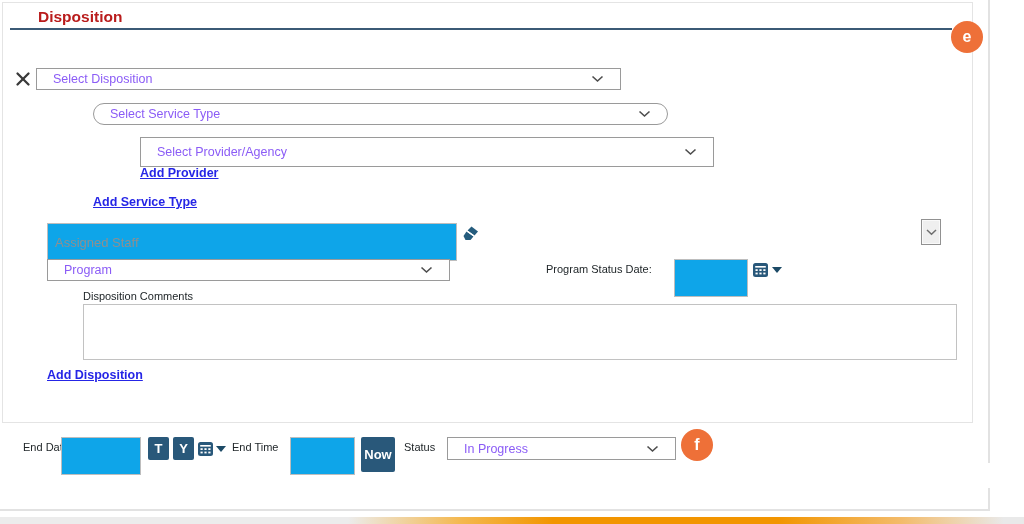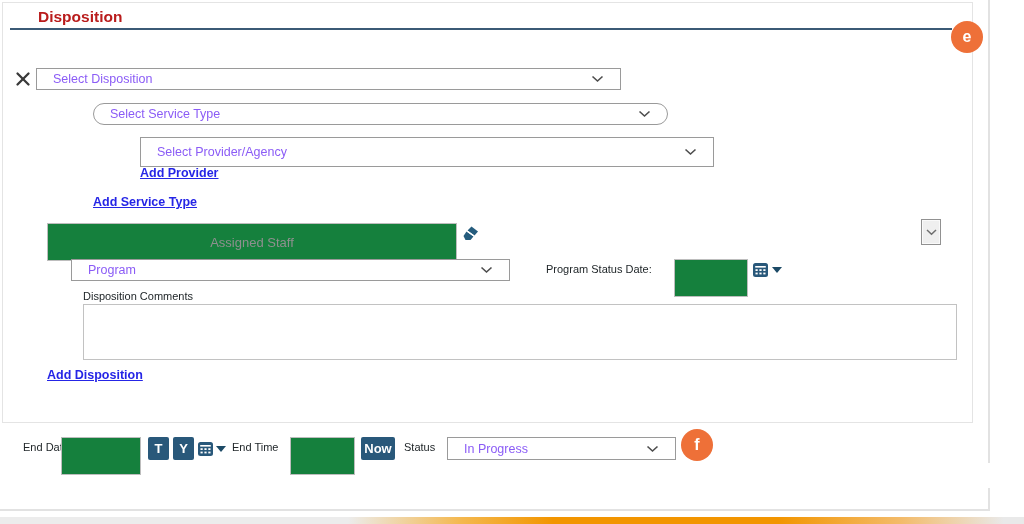--- a/index.html
+++ b/index.html
@@ -25,22 +25,22 @@
                 color:#fff; font-size:16px; font-weight:bold; display:flex; align-items:center;
                 justify-content:center; z-index:5; }
   .ann-e { left:951px; top:21px; }
   .ann-f { left:681px; top:429px; }
 
   
   .sel { position:absolute; border:1px solid #9a9a9a; background:#fff; display:flex;
          align-items:center; padding:0 16px; font-size:12.5px; color:#8b5cf6; }
   .sel .sel-text { flex:1; white-space:nowrap; overflow:hidden; }
   .sel .chev { flex:none; margin-left:6px; }
-  input.txt { position:absolute; border:1px solid #bdbdbd; background:#15803d; font-family:"Liberation Sans",sans-serif;
-              font-size:13px; color:#21272a; padding:18px 7px; outline:none;text-align:center; }
+  input.txt { position:absolute; border:1px solid #bdbdbd; background:#0ea5e9; font-family:"Liberation Sans",sans-serif;
+              font-size:13px; color:#21272a; padding:18px 7px; outline:none; }
   input.txt::placeholder { color:#8f8f8f; opacity:1; }
   .lbl { position:absolute; font-size:11px; color:#21272a; white-space:nowrap; }
   .lnk { position:absolute; font-size:12.5px; font-weight:bold; color:#2525e6;
          text-decoration:underline; white-space:nowrap; cursor:pointer; }
   textarea.comments { position:absolute; left:83px; top:304px; width:874px; height:56px;
          border:1px solid #c2c2c2; resize:none; font-family:"Liberation Sans",sans-serif; font-size:13px; outline:none; }
 
   .navy-btn { position:absolute; background:#29587a; color:#fff; border:none; border-radius:2px;
               font-family:"Liberation Sans",sans-serif; font-size:13px; font-weight:bold;
               display:flex; align-items:center; justify-content:center; cursor:pointer; }
@@ -50,42 +50,42 @@
                 border-right:5px solid transparent; border-top:6px solid #1c4a66; }
 
   .wg-btn { position:absolute; left:921px; top:219px; width:20px; height:26px;
             background:#efefef; border:1px solid #919191; box-shadow:inset 0 0 0 1px #fafafa;
             display:flex; align-items:center; justify-content:center; cursor:pointer; }
 
   
   #sel-disposition { left:36px; top:68px; width:585px; height:22px; }
   #sel-service     { left:93px; top:103px; width:575px; height:22px;border-radius:11px; }
   #sel-provider    { left:140px; top:137px; width:574px; height:30px; }
-  #sel-program     { left:47px;  top:259px; width:439px; height:22px;margin-left:24px; }
+  #sel-program     { left:47px;  top:259px; width:403px; height:22px; }
   #sel-status      { left:447px; top:437px; width:229px; height:23px; }
 
   #lnk-add-provider    { left:140px; top:166px; }
   #lnk-add-service     { left:93px;  top:195px; }
   #lnk-add-disposition { left:47px;  top:368px; }
 
   #inp-staff     { left:47px;  top:223px; width:410px; height:23px; }
   #inp-workgroup { left:544px; top:222px; width:377px; height:25px; }
   #inp-psd       { left:674px; top:259px; width:74px;  height:22px; }
   #inp-end-date  { left:61px;  top:437px; width:80px;  height:22px; }
   #inp-end-time  { left:290px; top:437px; width:65px;  height:22px; }
 
   #lbl-psd      { left:546px; top:263px; }
   #lbl-comments { left:83px;  top:290px; }
   #lbl-end-date { left:23px;   top:441px;text-align:center; }
   #lbl-end-time { left:232px; top:441px; }
   #lbl-status   { left:404px; top:441px; }
 
   #btn-t   { left:148px; top:437px; width:21px; height:23px; }
   #btn-y   { left:173px; top:437px; width:21px; height:23px; }
-  #btn-now { left:361px; top:437px; width:34px; height:23px;text-align:center; }
+  #btn-now { left:361px; top:437px; width:34px; height:35px;text-align:center; }
 </style>
 </head>
 <body>
 
 <div class="stage">
 
   <div class="form-panel"></div>
   <div class="outer-vline-1"></div>
   <div class="outer-vline-2"></div>
   <div class="outer-hline"></div>

